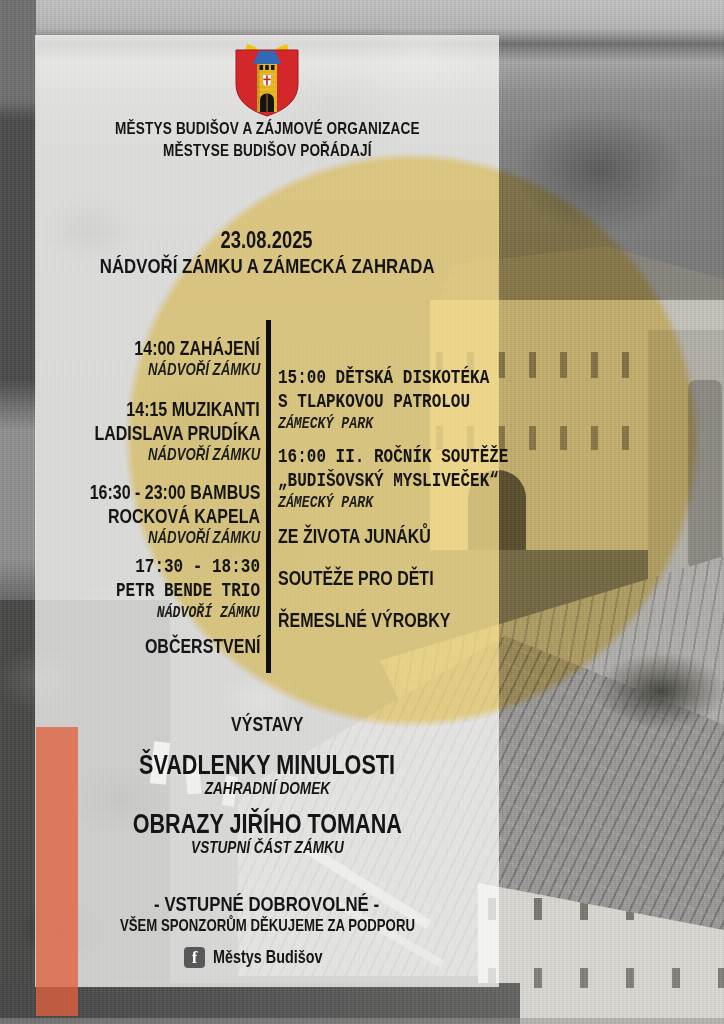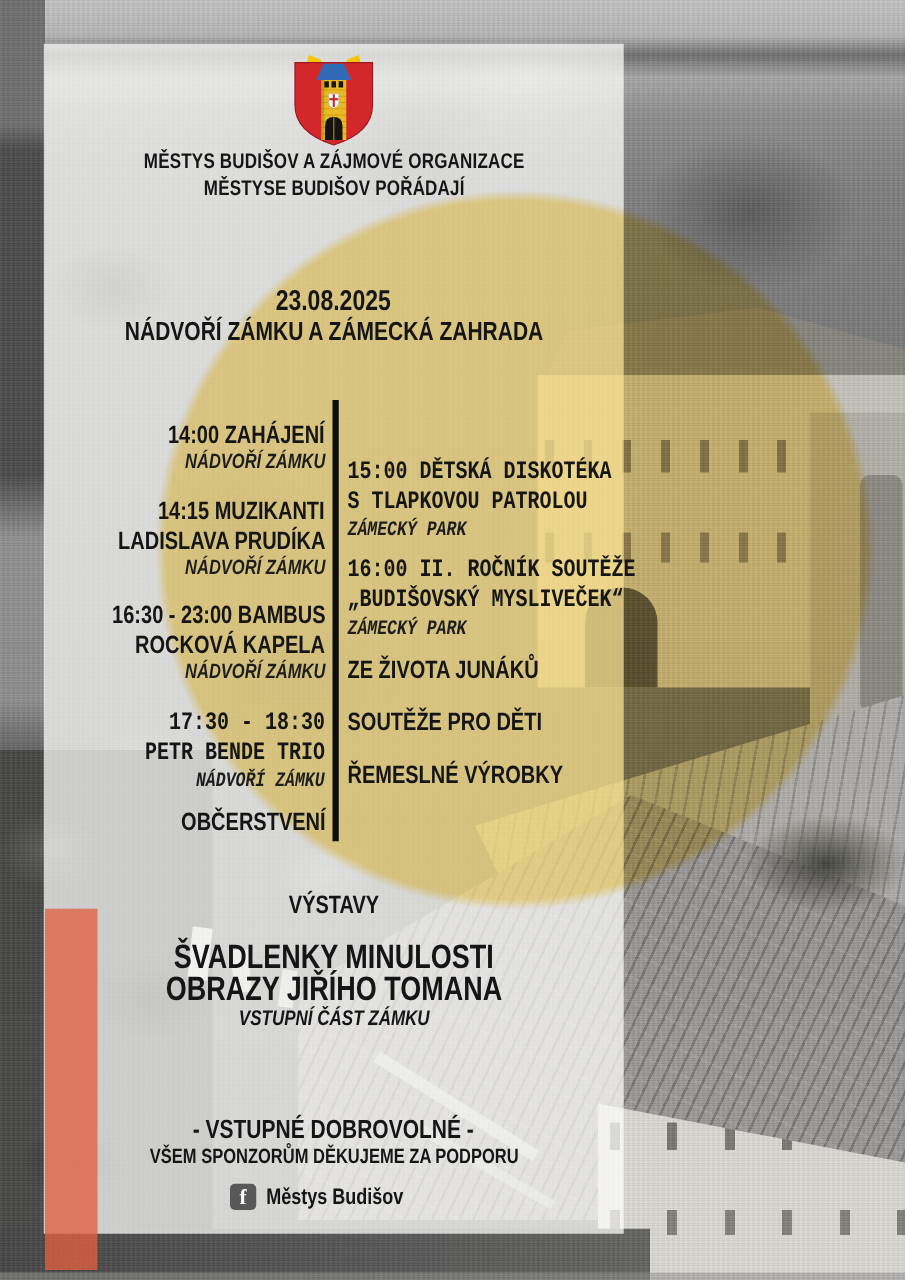--- a/index.html
+++ b/index.html
@@ -90,21 +90,21 @@
   .title-line{font-size:40px;font-weight:700;line-height:44px;letter-spacing:-.5px;color:#111;}
   .date-line{font-size:23px;font-weight:700;line-height:27px;}
   .venue-line{font-size:21px;font-weight:700;line-height:25px;}
   .divider{position:absolute;left:266px;top:320px;width:5px;height:353px;background:#0d0d0d;}
   .col{position:absolute;}
   .col-left{left:36px;top:336px;width:224px;text-align:right;}
   .col-right{left:278px;top:366px;width:226px;text-align:left;}
   .ev{font-size:20px;font-weight:700;line-height:24px;}
   .vn{font-size:16.5px;font-weight:700;font-style:italic;line-height:19px;color:#1d1d1d;}
   .g18{margin-bottom:18px;} .g16{margin-bottom:16px;}
-  .g12{margin-bottom:12px;font-family:Liberation Mono, monospace;} .g8{margin-bottom:20px;}
+  .g12{margin-bottom:12px;font-family:Liberation Mono, monospace;} .g8{margin-bottom:8px;}
   .single{margin-bottom:18px;}
   .ex-head{font-size:20px;font-weight:700;line-height:24px;margin-bottom:16px;}
   .ex-name{font-size:27px;font-weight:700;line-height:26px;}
   .ex-venue{font-size:17px;font-weight:700;font-style:italic;line-height:21px;margin-bottom:12px;}
   .admission{font-size:21px;font-weight:700;line-height:25px;}
   .sponsors{font-size:16.5px;font-weight:700;line-height:20px;}
   .fbrow{position:absolute;left:35px;top:947px;width:464px;display:flex;align-items:center;
          justify-content:center;gap:8px;}
   .fbicon{width:21px;height:21px;background:#585858;border-radius:4px;color:#fff;
     font-weight:700;font-size:17px;line-height:21px;text-align:center;overflow:hidden;
@@ -232,20 +232,21 @@
         <span class="t cl ev">ŘEMESLNÉ VÝROBKY</span>
       </div>
     </div>
 
     <div class="center-block" style="top:712px">
       <div class="ex-head">
         <span class="t cc">VÝSTAVY</span>
       </div>
       <div>
         <div class="ex-name"><span class="t cc">ŠVADLENKY MINULOSTI</span></div>
+        <div class="ex-venue"><span class="t cc">ZAHRADNÍ DOMEK</span></div>
       </div>
       <div>
         <div class="ex-name"><span class="t cc">OBRAZY JIŘÍHO TOMANA</span></div>
         <div class="ex-venue"><span class="t cc">VSTUPNÍ ČÁST ZÁMKU</span></div>
       </div>
     </div>
 
     <div class="center-block" style="top:891px">
       <span class="t cc admission">- VSTUPNÉ DOBROVOLNÉ -</span>
     </div>

